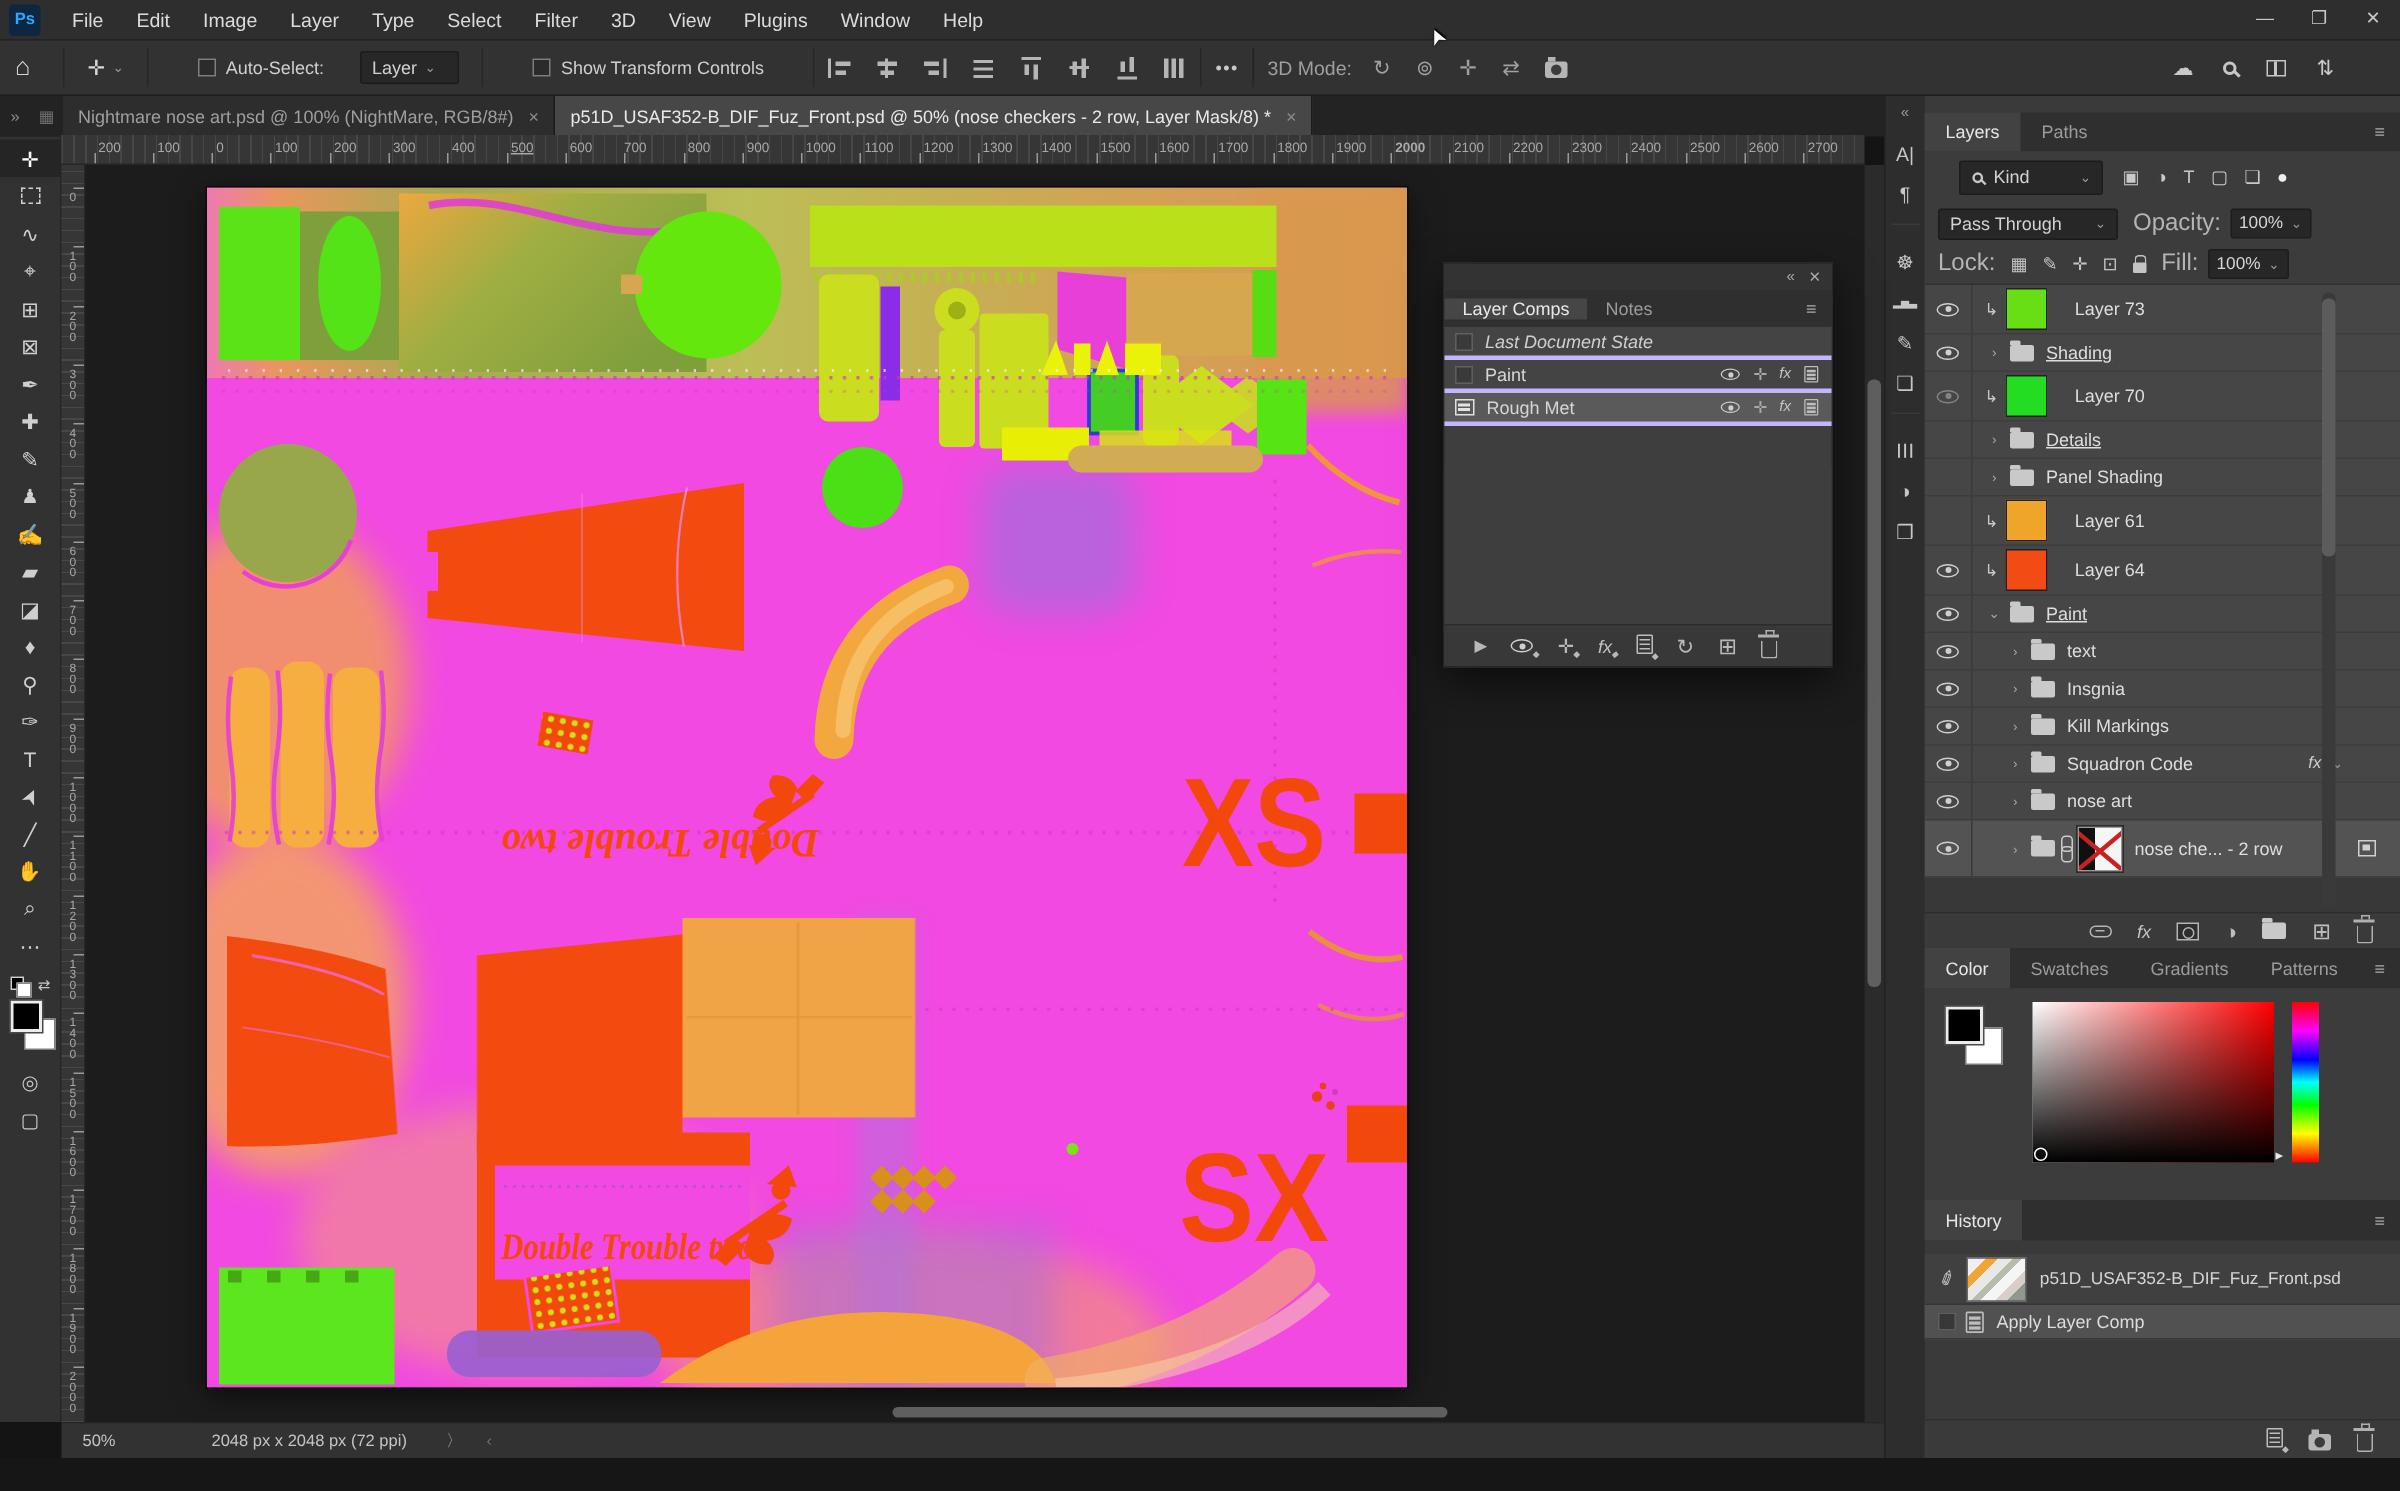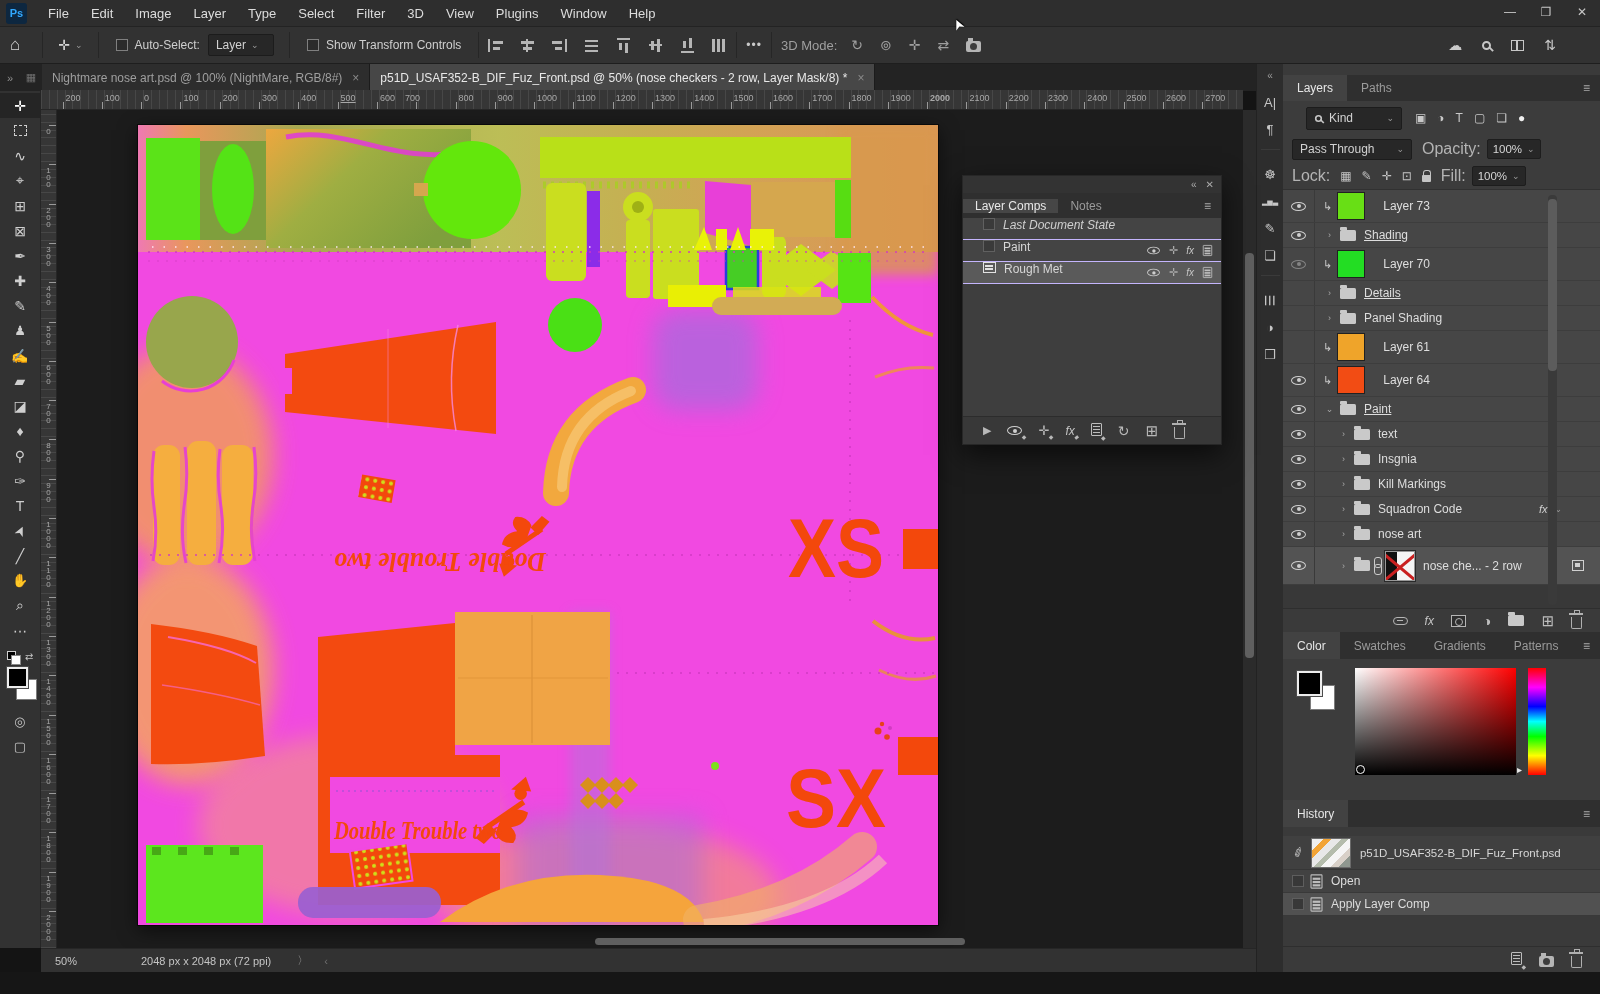--- a/index.html
+++ b/index.html
@@ -13,21 +13,21 @@
   #menu-items{display:flex}
   #menu-items span{padding:0 11px;font-size:13px;color:#dcdcdc}
   #wincontrols{margin-left:auto;display:flex;height:27px}
   #wincontrols span{width:36px;text-align:center;line-height:25px;color:#c8c8c8;font-size:12px}
 
   
   #optionsbar{position:absolute;left:0;top:27px;width:1600px;height:37px;background:#323232;border-bottom:1px solid #1e1e1e;display:flex;align-items:center}
   .vsep{width:1px;height:26px;background:#262626;margin:0 9px;flex:none}
   .home{font-size:17px;color:#d6d6d6;margin:0 13px 0 10px}
   .opt-tool{color:#d6d6d6;font-size:14px;margin:0 6px;display:flex;align-items:center}
-  .chkrow{display:flex;align-items:center;font-size:12px;color:#cfcfcf;margin:0 8px;white-space:nowrap}
+  .chkrow{display:flex;align-items:center;font-size:12px;color:#cfcfcf;margin:0 24px;white-space:nowrap}
   .chk{width:12px;height:12px;border:1px solid #7f7f7f;background:#2b2b2b;margin-right:7px;flex:none}
   .field{background:#272727;border:1px solid #1c1c1c;border-radius:2px;color:#d2d2d2;font-size:12px;display:flex;align-items:center;padding:0 7px;height:22px}
   #layer-dd{width:66px;margin-right:6px}
   #align-icons,#mode3d-icons{display:flex;align-items:center;gap:17px}
   .ai{width:15px;height:13px;position:relative;flex:none}
   .rot90{transform:rotate(90deg)}
   .a-left{border-left:2px solid #b5b5b5}
   .a-left::before{content:"";position:absolute;left:3px;top:2px;width:10px;height:3px;background:#b5b5b5}
   .a-left::after{content:"";position:absolute;left:3px;bottom:2px;width:7px;height:3px;background:#b5b5b5}
   .a-ch{background:linear-gradient(90deg,transparent 6px,#b5b5b5 6px 8px,transparent 8px)}
@@ -184,21 +184,21 @@
   .srcbox{width:12px;height:12px;border:1px solid #5e5e5e;background:#383838;margin:0 7px 0 9px;flex:none}
   .hsname{font-size:12px;color:#dcdcdc;margin-left:9px}
   #hist-ibar{top:882px;height:26px}
 
   
   #comps{position:absolute;left:962px;top:175px;width:260px;height:270px;background:#3e3e3e;box-shadow:0 10px 26px rgba(0,0,0,.6);border:1px solid #272727;z-index:6}
   #comps-topbar{height:17px;background:#333;display:flex;align-items:center;justify-content:flex-end;gap:9px;padding-right:7px;color:#aaa;font-size:10px}
   #comps-tabs{height:25px;background:#2f2f2f;display:flex;align-items:center}
   .ctab{display:flex;align-items:center;padding:0 12px;font-size:12px;color:#9b9b9b}
   .ctab.active{background:#464646;color:#e8e8e8}
-  .crow{height:22px;display:flex;background:#444;border-bottom:1px solid #c4b5fd;padding-left:20px}
+  .crow{height:22px;display:flex;align-items:center;background:#444;border-bottom:3px solid #c4b5fd;padding-left:7px}
   .crow.sel{background:#5a5a5a}
   .cname{font-size:12px;color:#d6d6d6;margin-left:8px;flex:1;white-space:nowrap}
   .cname.it{font-style:italic;color:#cfcfcf}
   .cicons{display:flex;align-items:center;gap:8px;padding-right:8px;color:#a9a9a9;font-size:11px}
   .cicons .i-eye{transform:scale(.85)}
   .cicons .i-doc{transform:scale(.85)}
   #comps-fill{position:absolute;left:0;top:135px;right:0;bottom:29px;background:#3e3e3e}
   #comps-ibar{position:absolute;left:0;bottom:0;width:258px;height:28px;background:#383838;border-top:1px solid #2c2c2c;display:flex;align-items:center;gap:16px;padding-left:20px;color:#b8b8b8;font-size:13px}
 
   #cursor{position:absolute;left:952px;top:17px;font-size:14px;color:#fff;text-shadow:0 0 1.5px #000,1px 1px 1px #000;transform:rotate(-115deg);z-index:9}
@@ -384,21 +384,21 @@
     <span class="rlab" style="left: 181.7px;">200</span>
     <div class="rtick" style="left: 218px;"></div>
     <span class="rlab" style="left: 221px;">300</span>
     <div class="rtick" style="left: 257.3px;"></div>
     <span class="rlab" style="left: 260.3px;">400</span>
     <div class="rtick" style="left: 296.6px;"></div>
     <span class="rlab" style="left: 299.6px; text-decoration: underline;">500</span>
     <div class="rtick" style="left: 335.9px;"></div>
     <span class="rlab" style="left: 338.9px;">600</span>
     <div class="rtick" style="left: 375.2px;"></div>
-    <span class="rlab" style="left: 364px;">700</span>
+    <span class="rlab" style="left: 375px;">700</span>
     <div class="rtick" style="left: 414.5px;"></div>
     <span class="rlab" style="left: 417.5px;">800</span>
     <div class="rtick" style="left: 453.8px;"></div>
     <span class="rlab" style="left: 456.8px;">900</span>
     <div class="rtick" style="left: 493.1px;"></div>
     <span class="rlab" style="left: 496.1px;">1000</span>
     <div class="rtick" style="left: 532.4px;"></div>
     <span class="rlab" style="left: 535.4px;">1100</span>
     <div class="rtick" style="left: 571.7px;"></div>
     <span class="rlab" style="left: 574.7px;">1200</span>
@@ -976,25 +976,20 @@
   <div class="ptabs" style="top:736px;height:27px">
     <div class="ptab active">History</div>
     <div class="pmenu">≡</div>
   </div>
   <div id="history-snap">
     <span class="histbrush">✐</span>
     <span class="hthumb"></span>
     <span class="hname">p51D_USAF352-B_DIF_Fuz_Front.psd</span>
   </div>
   <div id="history-states">
-      <div class="hrow">
-        <span class="srcbox"></span>
-        <span class="i-doc" style="transform: scale(1.1);"></span>
-        <span class="hsname">Open</span>
-      </div>
       <div class="hrow sel">
         <span class="srcbox"></span>
         <span class="i-doc" style="transform: scale(1.1);"></span>
         <span class="hsname">Apply Layer Comp</span>
       </div>
     </div>
   <div class="ibar" id="hist-ibar">
       <span class="rel"><span class="i-doc"></span><span class="subd">◆</span></span>
       <span class="i-cam"></span>
       <span class="i-trash"></span>

